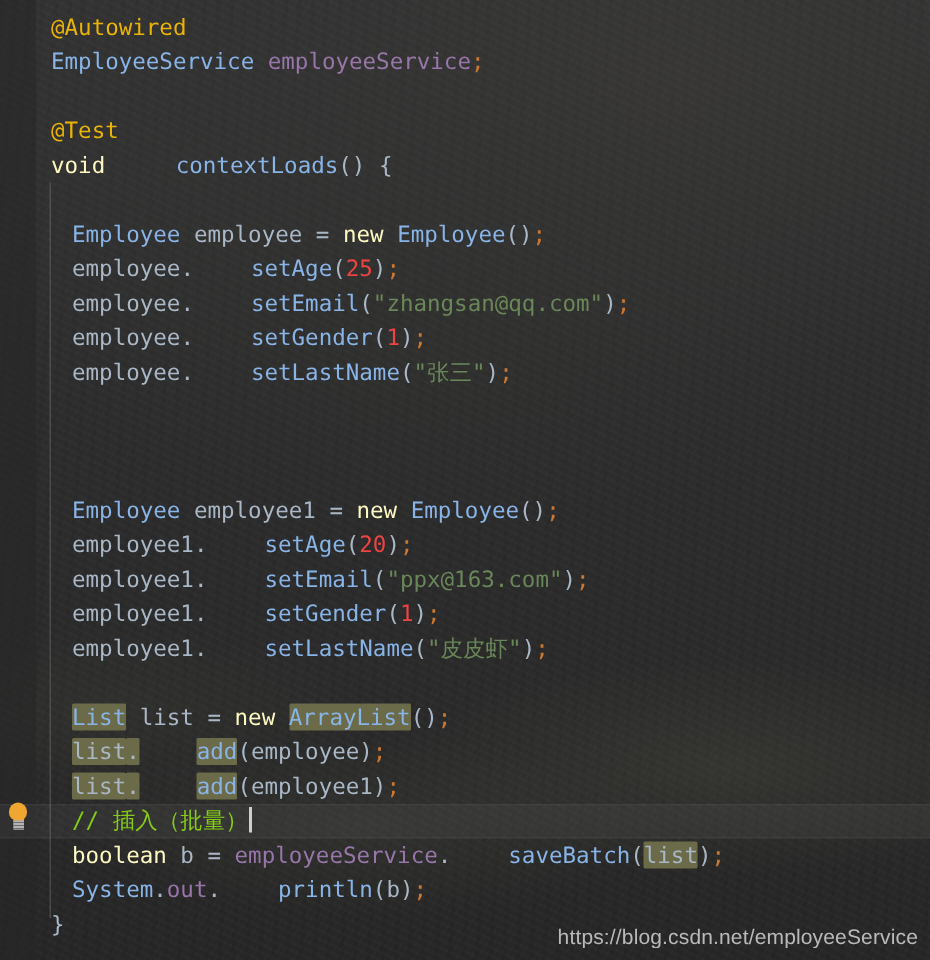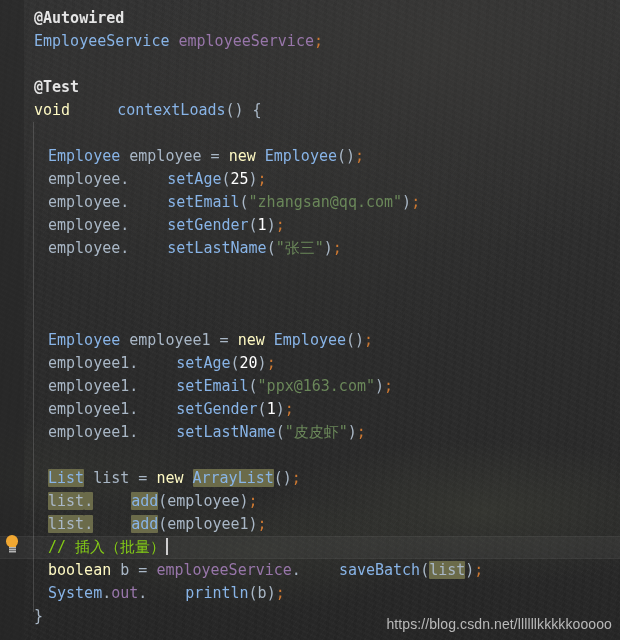--- a/index.html
+++ b/index.html
@@ -83,29 +83,29 @@
     padding-left: 32px;
     box-sizing: border-box;
   }
   .line.current {
     background: rgba(255,255,255,0.045);
     box-shadow: inset 0 1px 0 rgba(255,255,255,0.045),
                 inset 0 -1px 0 rgba(255,255,255,0.045);
   }
 
   
-  .anno      { color: #e5e5e5; font-weight: bold; }
+  .anno      { color: #eab308; }
   .kw        { color: #fef9c3; }
   .type      { color: #88b4e7; }
   .ident     { color: #a9b7c6; }
   .field     { color: #9876aa; }
   .fieldi    { color: #9876aa; }
   .method    { color: #88b4e7; margin-left: 38px; }
   .str       { color: #6a8759; }
-  .num       { color: #ffffff; margin-top: 16px; }
+  .num       { color: #ef4444; margin-top: 16px; }
   .cmt       { color: #84cc16; }
   .punc      { color: #a9b7c6; }
   .semi      { color: #cc7832; }
   .op        { color: #a9b7c6; }
 
   
   .hl {
     background: #6b6b4a;
     border-radius: 1px;
   }
@@ -177,15 +177,15 @@
   <div class="indent-guide"></div>
 
   <div id="code"><div class="line" style="position: absolute; left: 0px; top: 7px; width: 620px; padding-left: 34px;"><span class="anno">@Autowired</span></div><div class="line" style="position: absolute; left: 0px; top: 30px; width: 620px; padding-left: 34px;"><span class="type">EmployeeService</span><span class="punc"> </span><span class="field">employeeService</span><span class="semi">;</span></div><div class="line" style="position: absolute; left: 0px; top: 53px; width: 620px; padding-left: 34px;"></div><div class="line" style="position: absolute; left: 0px; top: 76px; width: 620px; padding-left: 34px;"><span class="anno">@Test</span></div><div class="line" style="position: absolute; left: 0px; top: 99px; width: 620px; padding-left: 34px;"><span class="kw">void</span><span class="punc"> </span><span class="method">contextLoads</span><span class="punc">() {</span></div><div class="line" style="position: absolute; left: 0px; top: 122px; width: 620px; padding-left: 48px;"></div><div class="line" style="position: absolute; left: 0px; top: 145px; width: 620px; padding-left: 48px;"><span class="type">Employee</span><span class="ident"> employee </span><span class="op">=</span><span class="punc"> </span><span class="kw">new</span><span class="punc"> </span><span class="type">Employee</span><span class="punc">()</span><span class="semi">;</span></div><div class="line" style="position: absolute; left: 0px; top: 168px; width: 620px; padding-left: 48px;"><span class="ident">employee</span><span class="punc">.</span><span class="method">setAge</span><span class="punc">(</span><span class="num">25</span><span class="punc">)</span><span class="semi">;</span></div><div class="line" style="position: absolute; left: 0px; top: 191px; width: 620px; padding-left: 48px;"><span class="ident">employee</span><span class="punc">.</span><span class="method">setEmail</span><span class="punc">(</span><span class="str">"zhangsan@qq.com"</span><span class="punc">)</span><span class="semi">;</span></div><div class="line" style="position: absolute; left: 0px; top: 214px; width: 620px; padding-left: 48px;"><span class="ident">employee</span><span class="punc">.</span><span class="method">setGender</span><span class="punc">(</span><span class="num">1</span><span class="punc">)</span><span class="semi">;</span></div><div class="line" style="position: absolute; left: 0px; top: 237px; width: 620px; padding-left: 48px;"><span class="ident">employee</span><span class="punc">.</span><span class="method">setLastName</span><span class="punc">(</span><span class="str">"张三"</span><span class="punc">)</span><span class="semi">;</span></div><div class="line" style="position: absolute; left: 0px; top: 260px; width: 620px; padding-left: 48px;"></div><div class="line" style="position: absolute; left: 0px; top: 283px; width: 620px; padding-left: 48px;"></div><div class="line" style="position: absolute; left: 0px; top: 306px; width: 620px; padding-left: 48px;"></div><div class="line" style="position: absolute; left: 0px; top: 329px; width: 620px; padding-left: 48px;"><span class="type">Employee</span><span class="ident"> employee1 </span><span class="op">=</span><span class="punc"> </span><span class="kw">new</span><span class="punc"> </span><span class="type">Employee</span><span class="punc">()</span><span class="semi">;</span></div><div class="line" style="position: absolute; left: 0px; top: 352px; width: 620px; padding-left: 48px;"><span class="ident">employee1</span><span class="punc">.</span><span class="method">setAge</span><span class="punc">(</span><span class="num">20</span><span class="punc">)</span><span class="semi">;</span></div><div class="line" style="position: absolute; left: 0px; top: 375px; width: 620px; padding-left: 48px;"><span class="ident">employee1</span><span class="punc">.</span><span class="method">setEmail</span><span class="punc">(</span><span class="str">"ppx@163.com"</span><span class="punc">)</span><span class="semi">;</span></div><div class="line" style="position: absolute; left: 0px; top: 398px; width: 620px; padding-left: 48px;"><span class="ident">employee1</span><span class="punc">.</span><span class="method">setGender</span><span class="punc">(</span><span class="num">1</span><span class="punc">)</span><span class="semi">;</span></div><div class="line" style="position: absolute; left: 0px; top: 421px; width: 620px; padding-left: 48px;"><span class="ident">employee1</span><span class="punc">.</span><span class="method">setLastName</span><span class="punc">(</span><span class="str">"皮皮虾"</span><span class="punc">)</span><span class="semi">;</span></div><div class="line" style="position: absolute; left: 0px; top: 444px; width: 620px; padding-left: 48px;"></div><div class="line" style="position: absolute; left: 0px; top: 467px; width: 620px; padding-left: 48px;"><span class="type hl">List</span><span class="ident"> list </span><span class="op">=</span><span class="punc"> </span><span class="kw">new</span><span class="punc"> </span><span class="type hl">ArrayList</span><span class="punc">()</span><span class="semi">;</span></div><div class="line" style="position: absolute; left: 0px; top: 490px; width: 620px; padding-left: 48px;"><span class="ident hl">list</span><span class="punc hl">.</span><span class="method hl">add</span><span class="punc">(</span><span class="ident">employee</span><span class="punc">)</span><span class="semi">;</span></div><div class="line" style="position: absolute; left: 0px; top: 513px; width: 620px; padding-left: 48px;"><span class="ident hl">list</span><span class="punc hl">.</span><span class="method hl">add</span><span class="punc">(</span><span class="ident">employee1</span><span class="punc">)</span><span class="semi">;</span></div><div class="line current" style="position: absolute; left: 0px; top: 536px; width: 620px; padding-left: 48px;"><span class="cmt">// 插入（批量）</span><span class="caret"></span></div><div class="line" style="position: absolute; left: 0px; top: 559px; width: 620px; padding-left: 48px;"><span class="kw">boolean</span><span class="ident"> b </span><span class="op">=</span><span class="punc"> </span><span class="field">employeeService</span><span class="punc">.</span><span class="method">saveBatch</span><span class="punc">(</span><span class="ident hl">list</span><span class="punc">)</span><span class="semi">;</span></div><div class="line" style="position: absolute; left: 0px; top: 582px; width: 620px; padding-left: 48px;"><span class="type">System</span><span class="punc">.</span><span class="fieldi">out</span><span class="punc">.</span><span class="method">println</span><span class="punc">(</span><span class="ident">b</span><span class="punc">)</span><span class="semi">;</span></div><div class="line" style="position: absolute; left: 0px; top: 605px; width: 620px; padding-left: 34px;"><span class="punc">}</span></div></div>
 
   <div id="bulb">
     <div class="glass"></div>
     <div class="neck"></div>
     <div class="base"></div>
   </div>
 
-  <div id="watermark">https://blog.csdn.net/llllllkkkkkooooo</div>
+  <div id="watermark">https://blog.csdn.net/employeeService</div>
 
 </div>
 
 </body></html>

